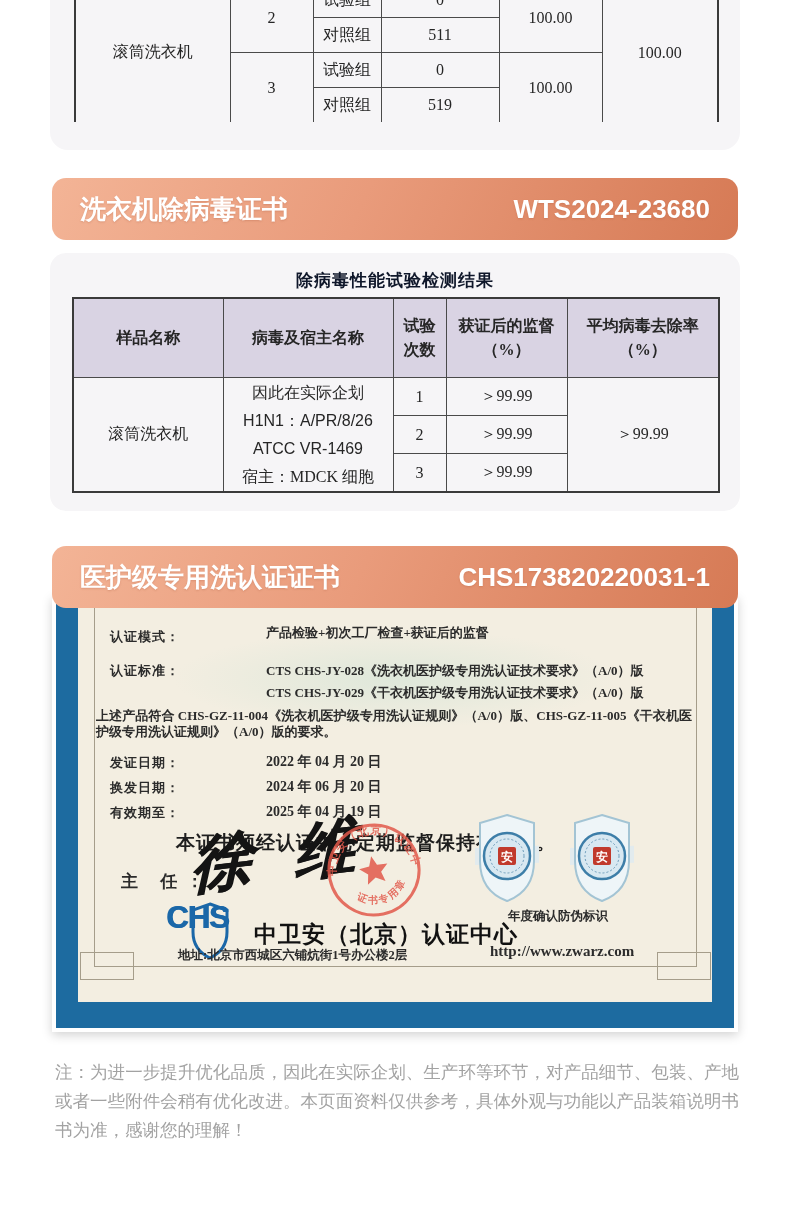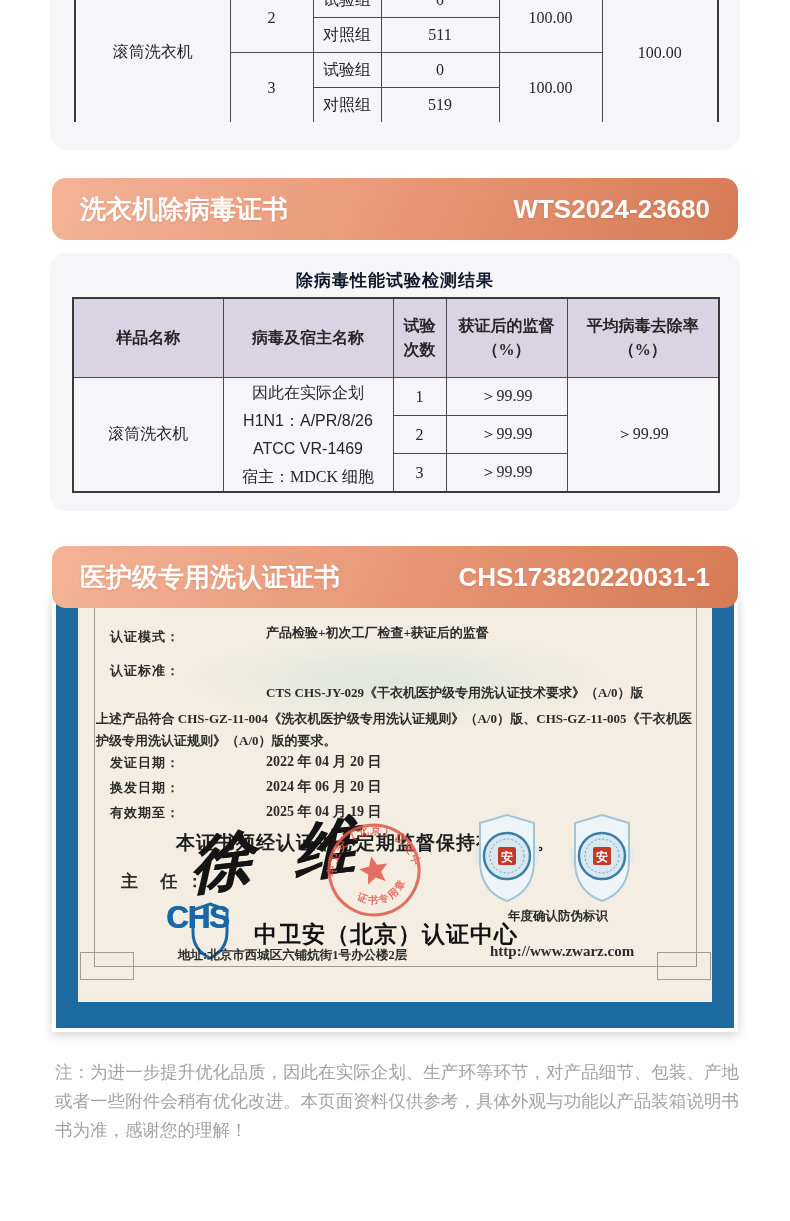--- a/index.html
+++ b/index.html
@@ -46,21 +46,21 @@
   #cert-paper{position:absolute;left:22px;right:22px;top:8px;bottom:26px;background:#f3eee1;
         background-image:radial-gradient(closest-side at 50% 18%,rgba(170,215,200,.28),rgba(170,215,200,0) 70%);}
   #cert-frame{position:absolute;left:16px;right:15px;top:-14px;bottom:35px;border:1px solid #a59d8a;}
   .corner{position:absolute;width:52px;height:26px;border:1px solid #a59d8a;bottom:22px;}
   .corner.bl{left:2px;} .corner.br{right:1px;}
 
   .kai{font-family:"Liberation Serif",serif;font-weight:bold;color:#2b2b2b;}
   .cert-label{font-size:13px;letter-spacing:1px;}
   .cert-value{font-size:13px;}
   .cert-line{position:absolute;white-space:nowrap;}
-  #compliance{left:18px;top:100px;width:596px;font-size:13px;line-height:22px;
+  #compliance{left:18px;top:100px;width:596px;font-size:13px;line-height:16px;
               white-space:normal;text-align:justify;}
   #validity-note{left:98px;top:222px;font-size:19px;font-weight:bold;color:#1e1e1e;
                  font-family:"Liberation Sans",sans-serif;letter-spacing:1px;}
   #director{left:43px;top:262px;font-size:17px;letter-spacing:9px;}
   #signature{left:112px;top:206px;font-size:62px;font-family:"DejaVu Serif",serif;
              font-style:italic;font-weight:bold;color:#141414;transform:rotate(-7deg) skewX(-6deg);
              word-spacing:20px;text-shadow:1px 0 0 #141414;}
   #antifake{left:380px;top:300px;width:200px;text-align:center;font-size:12.5px;}
   #chs-logo{left:88px;top:292px;font-size:31px;font-weight:bold;color:#1a67a8;
             font-family:"Liberation Sans",sans-serif;letter-spacing:-1px;
@@ -184,20 +184,21 @@
     <div id="cert-blue">
       <div id="cert-paper">
         <div id="cert-frame"></div>
         <div class="corner bl"></div>
         <div class="corner br"></div>
 
         <span class="cert-line kai cert-label" style="left:32px;top:20px;">认证模式：</span>
         <span class="cert-line kai cert-value" style="left:188px;top:16px;">产品检验+初次工厂检查+获证后的监督</span>
 
         <span class="cert-line kai cert-label" style="left:32px;top:54px;">认证标准：</span>
+        <span class="cert-line kai cert-value" style="left:188px;top:54px;">CTS CHS-JY-028《洗衣机医护级专用洗认证技术要求》（A/0）版</span>
         <span class="cert-line kai cert-value" style="left:188px;top:76px;">CTS CHS-JY-029《干衣机医护级专用洗认证技术要求》（A/0）版</span>
 
         <div id="compliance" class="abs kai">上述产品符合 CHS-GZ-11-004《洗衣机医护级专用洗认证规则》（A/0）版、CHS-GZ-11-005《干衣机医护级专用洗认证规则》（A/0）版的要求。</div>
 
         <span class="cert-line kai cert-label" style="left:32px;top:146px;">发证日期：</span>
         <span class="cert-line kai" style="left:188px;top:145px;font-size:14px;">2022 年 04 月 20 日</span>
         <span class="cert-line kai cert-label" style="left:32px;top:171px;">换发日期：</span>
         <span class="cert-line kai" style="left:188px;top:170px;font-size:14px;">2024 年 06 月 20 日</span>
         <span class="cert-line kai cert-label" style="left:32px;top:196px;">有效期至：</span>
         <span class="cert-line kai" style="left:188px;top:195px;font-size:14px;">2025 年 04 月 19 日</span>

